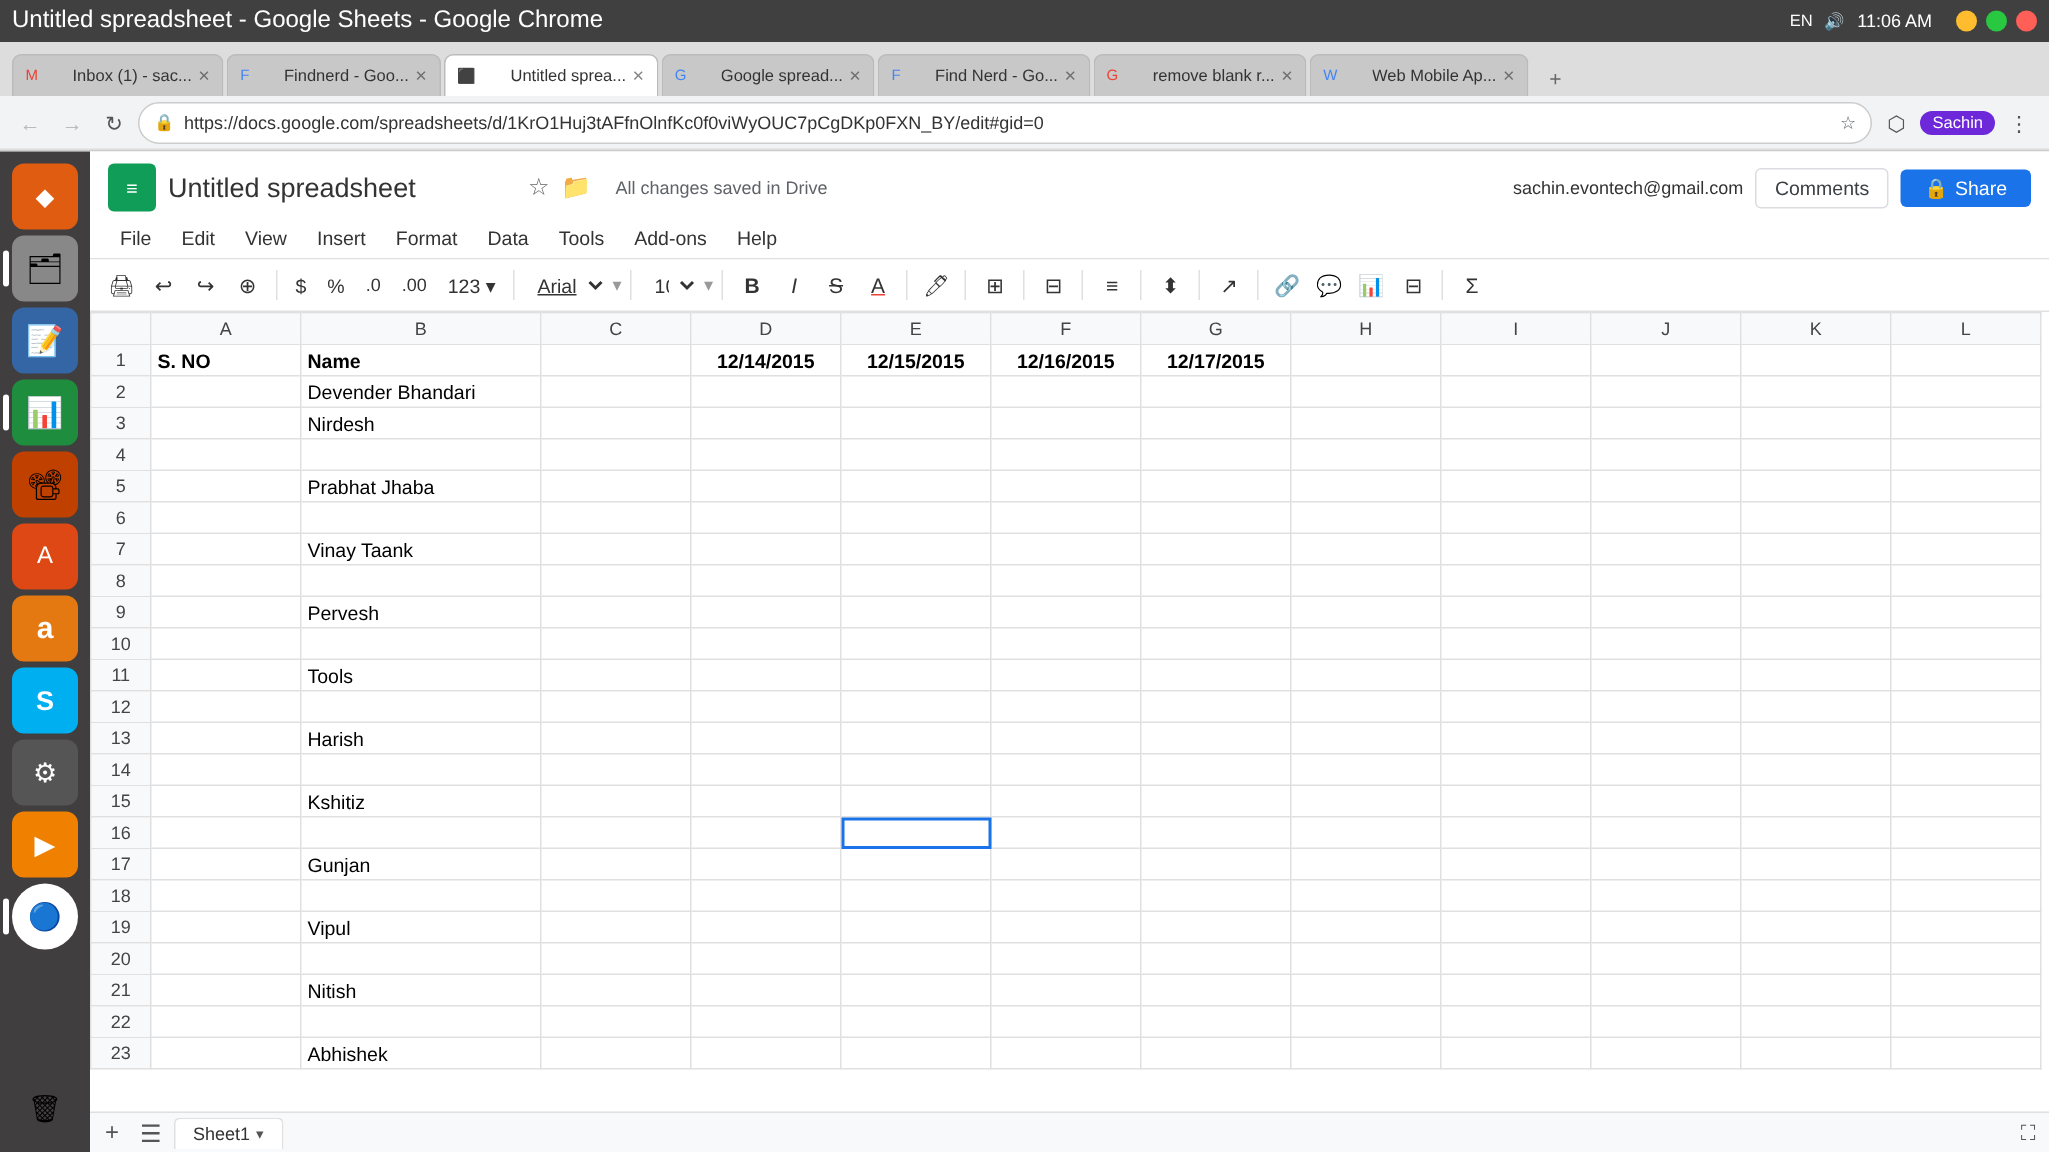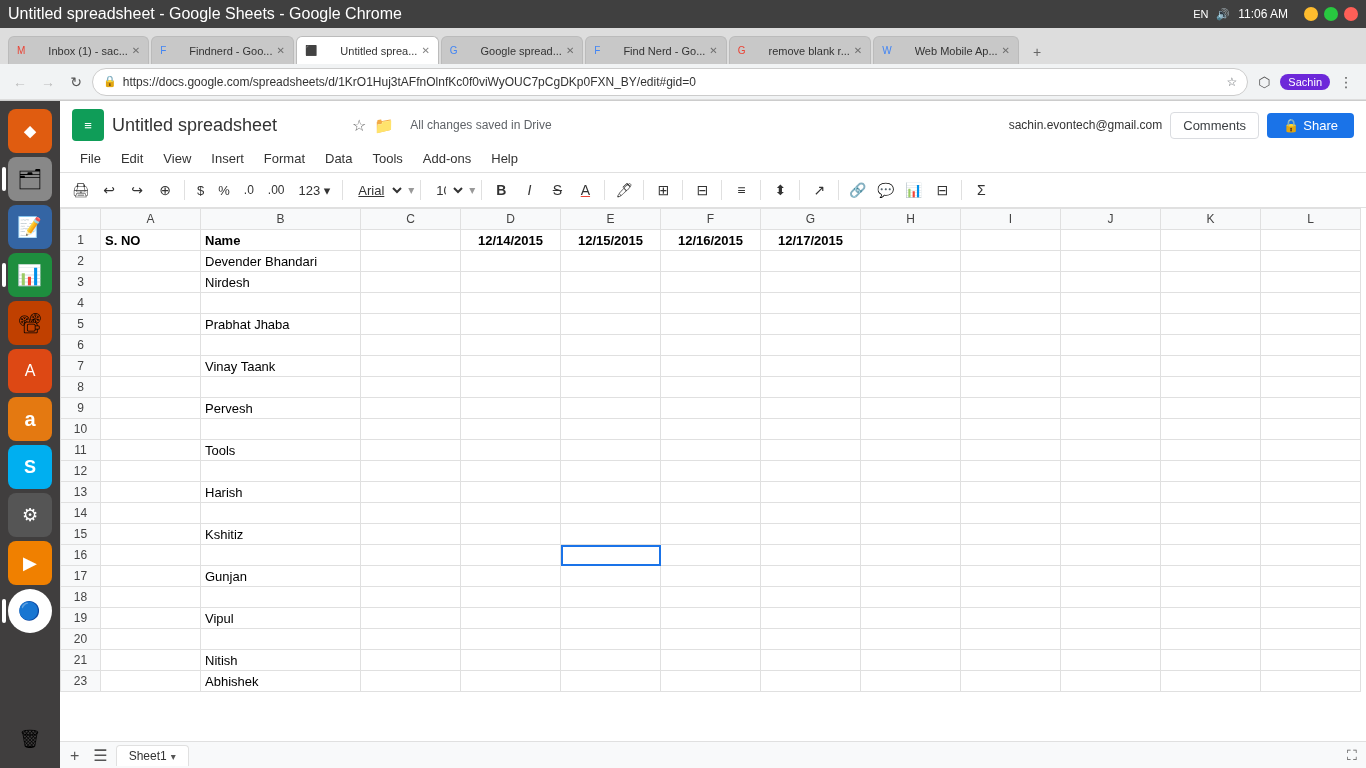--- a/index.html
+++ b/index.html
@@ -855,20 +855,35 @@
               <td class="col-e" tabindex="0"></td>
               <td class="col-f" tabindex="0"></td>
               <td class="col-g" tabindex="0"></td>
               <td class="col-h" tabindex="0"></td>
               <td class="col-i" tabindex="0"></td>
               <td class="col-j" tabindex="0"></td>
               <td class="col-k" tabindex="0"></td>
               <td class="col-l" tabindex="0"></td>
             </tr>
             <tr>
+              <th class="row-header">22</th>
+              <td class="col-a" tabindex="0"></td>
+              <td class="col-b" tabindex="0"></td>
+              <td class="col-c" tabindex="0"></td>
+              <td class="col-d" tabindex="0"></td>
+              <td class="col-e" tabindex="0"></td>
+              <td class="col-f" tabindex="0"></td>
+              <td class="col-g" tabindex="0"></td>
+              <td class="col-h" tabindex="0"></td>
+              <td class="col-i" tabindex="0"></td>
+              <td class="col-j" tabindex="0"></td>
+              <td class="col-k" tabindex="0"></td>
+              <td class="col-l" tabindex="0"></td>
+            </tr>
+            <tr>
               <th class="row-header">23</th>
               <td class="col-a" tabindex="0"></td>
               <td class="col-b" tabindex="0">Abhishek</td>
               <td class="col-c" tabindex="0"></td>
               <td class="col-d" tabindex="0"></td>
               <td class="col-e" tabindex="0"></td>
               <td class="col-f" tabindex="0"></td>
               <td class="col-g" tabindex="0"></td>
               <td class="col-h" tabindex="0"></td>
               <td class="col-i" tabindex="0"></td>

